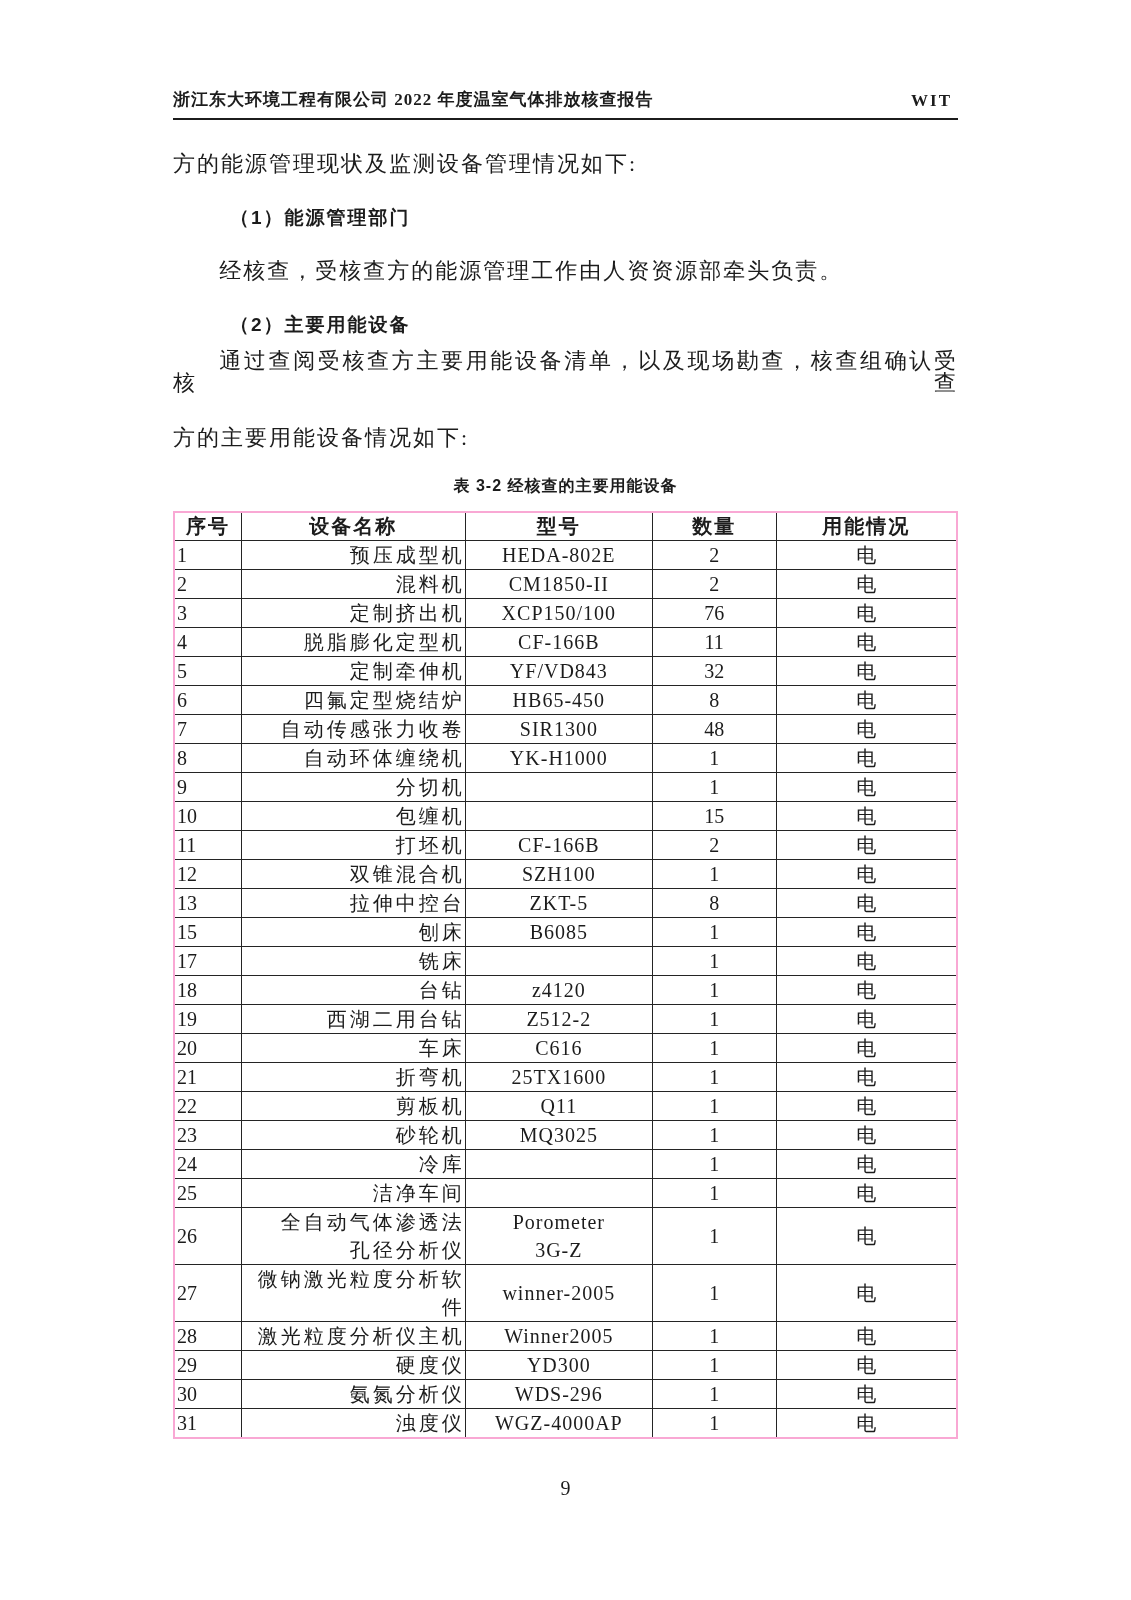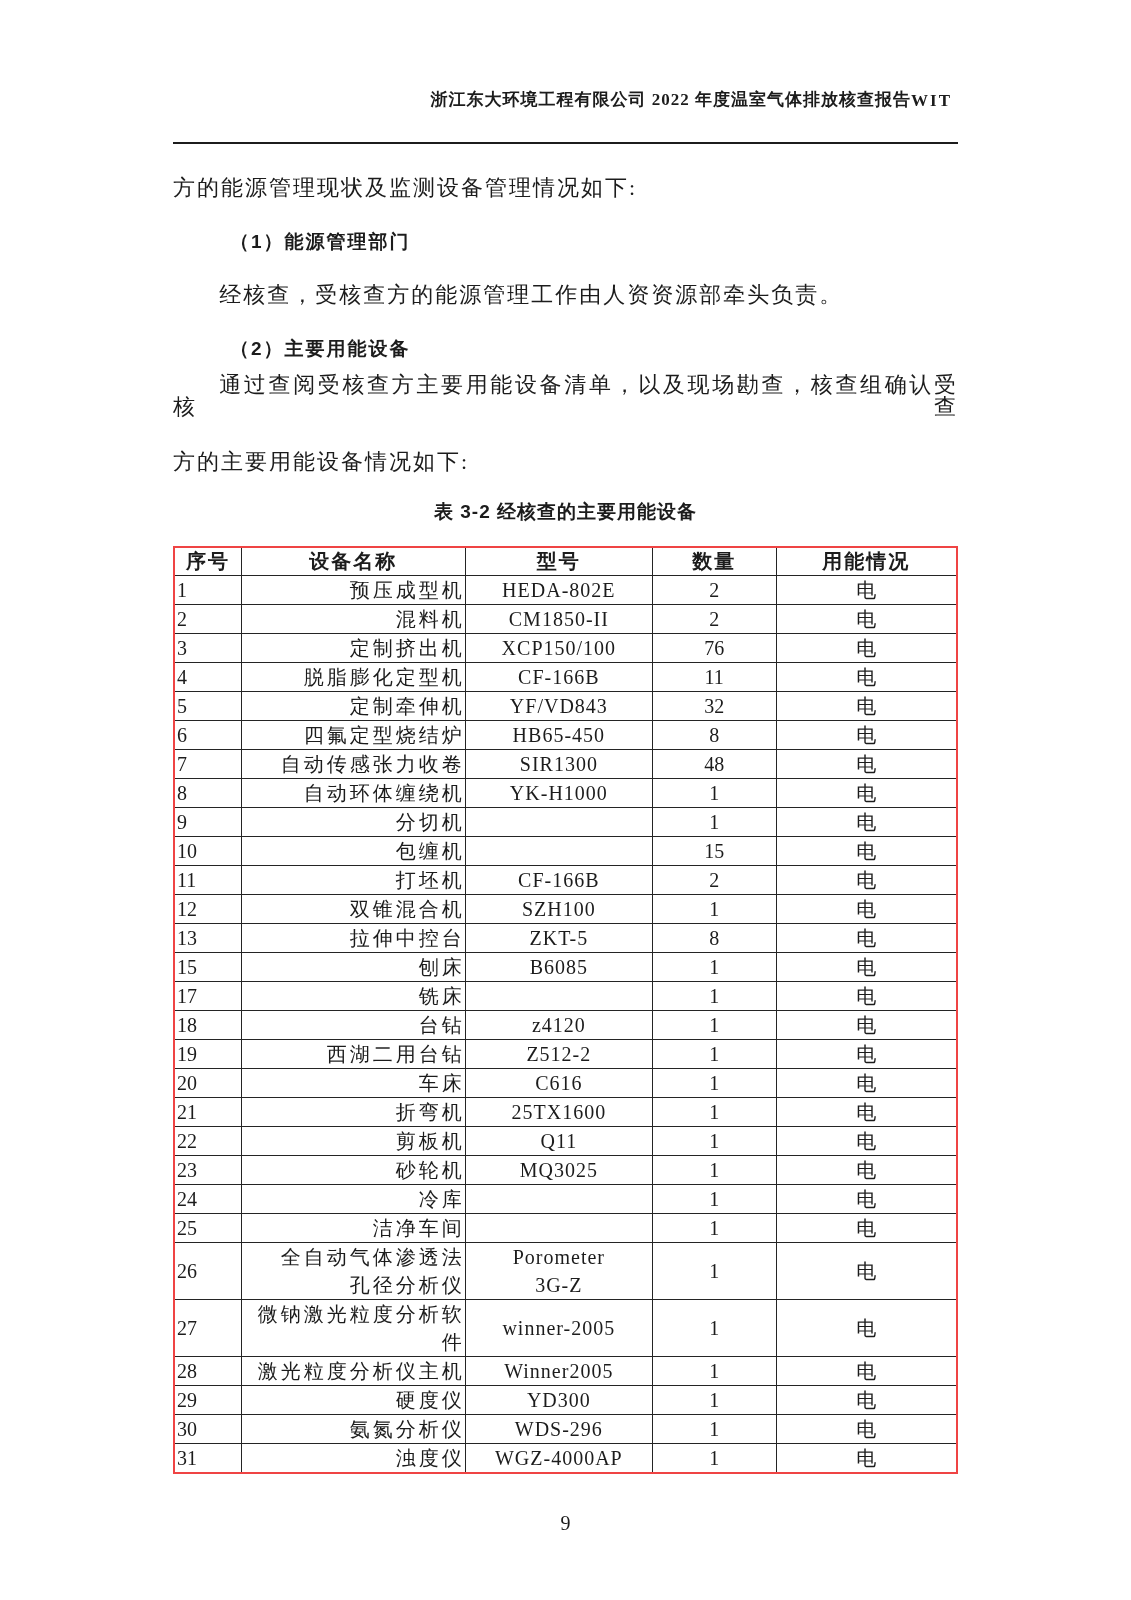--- a/index.html
+++ b/index.html
@@ -16,24 +16,24 @@
     position: relative;
   }
   .page {
     padding: 0 173px;
     box-sizing: border-box;
     width: 1131px;
   }
   
   .doc-header {
     padding-top: 88px;
-    padding-bottom: 31px;
+    padding-bottom: 7px;
     border-bottom: 2px solid #1c1c1c;
     display: flex;
-    justify-content: flex-end;
+    justify-content: space-between;
     align-items: flex-end;
   }
   .doc-header .left {
     font-size: 17px;
     letter-spacing: 1px;
     font-weight: 600;
   }
   .doc-header .right {
     font-size: 17px;
     letter-spacing: 2px;
@@ -60,31 +60,31 @@
     font-weight: bold;
     letter-spacing: 2px;
     line-height: 1;
     margin: 33px 0 0 57px;
   }
   
   .table-title {
     margin-top: 29px;
     text-align: center;
     font-family: "Liberation Sans", "DejaVu Sans", sans-serif;
-    font-size: 19px;
+    font-size: 16px;
     font-weight: bold;
     letter-spacing: 1px;
     line-height: 1;
   }
   table.equipment {
-    margin-top: 25px;
+    margin-top: 17px;
     width: 100%;
     border-collapse: collapse;
     table-layout: fixed;
-    border: 2px solid #ef4444;
+    border: 2px solid #f9a8d4;
   }
   table.equipment th,
   table.equipment td {
     border: 1px solid #242424;
     padding: 0;
     height: 28px;
     line-height: 28px;
     text-align: center;
     font-size: 20px;
     white-space: pre-line;

